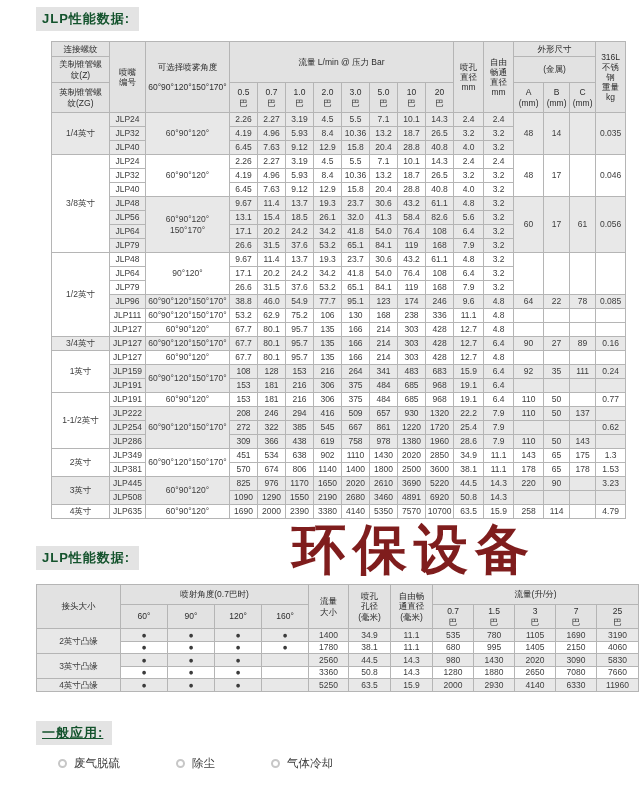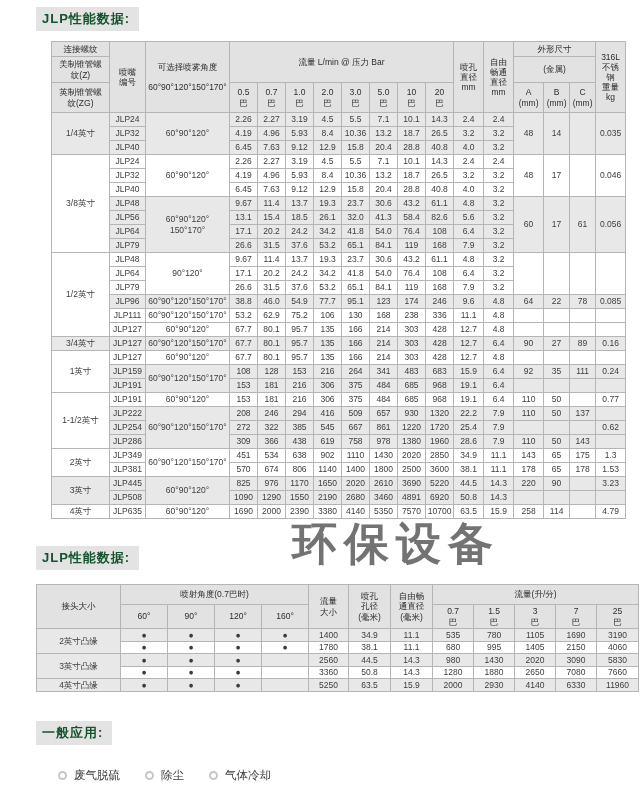--- a/index.html
+++ b/index.html
@@ -1,40 +1,40 @@
 <!DOCTYPE html>
 <html><head>
 <meta charset="utf-8">
 <style>
   html,body{margin:0;padding:0;background:#fff;}
   body{width:644px;height:793px;position:relative;overflow:hidden;
        font-family:"Liberation Sans","DejaVu Sans",sans-serif;color:#3c3c3c;}
-  .watermark{position:absolute;left:292px;top:514px;font-size:45px;font-weight:bold;
-       letter-spacing:7px;color:#737373;z-index:0;user-select:none;}
+  .watermark{position:absolute;left:292px;top:514px;font-size:54px;font-weight:bold;
+       letter-spacing:7px;color:#7f1d1d;z-index:0;user-select:none;}
   .title-box{display:inline-block;background:#e3e3e3;color:#14532d;font-weight:bold;
        font-size:13px;padding:3px 9px 3px 6px;letter-spacing:1px;position:relative;z-index:1;}
   #sec1-title{margin:7px 0 0 36px;}
   #sec2-title{margin:27px 0 0 36px;}
-  #apps-title{margin:29px 0 12px 36px;}
+  #apps-title{margin:29px 0 0 36px;text-decoration:underline;}
   table{border-collapse:collapse;table-layout:fixed;position:relative;z-index:1;
         border:1px solid #7e7e7e;background:#fff;}
   #t1{margin:10px 0 0 51px;width:574px;}
   #t2{margin:14px 0 0 36px;width:602px;}
   th,td{border:1px solid #b5b5b5;font-size:8.5px;font-weight:normal;line-height:1.18;
         text-align:center;vertical-align:middle;padding:0 1px;overflow:hidden;color:#3c3c3c;}
   th{background:#e2e2e2;white-space:pre-line;color:#2d2d2d;}
   tr.shaded td{background:#e8e8e8;}
   #t1 thead tr:nth-child(1){height:15px;}
   #t1 thead tr:nth-child(2){height:26px;}
   #t1 thead tr:nth-child(3){height:30px;}
   #t1 tbody tr{height:14px;}
   #t2 thead tr:nth-child(1){height:20px;}
   #t2 thead tr:nth-child(2){height:24px;}
   #t2 tbody tr{height:12.5px;}
-  #apps-row{margin:11px 0 0 58px;display:flex;gap:25px;align-items:center;position:relative;z-index:1;}
+  #apps-row{margin:11px 0 0 58px;display:flex;gap:56px;align-items:center;position:relative;z-index:1;}
   .app-item{display:flex;align-items:center;font-size:11.5px;color:#3c3c3c;}
   .ring-icon{display:inline-block;width:5px;height:5px;border:2px solid #c7c7c7;
        border-radius:50%;background:#fff;margin-right:7px;}
 </style>
 </head>
 <body>
 
 <div class="watermark">环保设备</div>
 
 <div><span class="title-box" id="sec1-title">JLP性能数据:</span></div>

